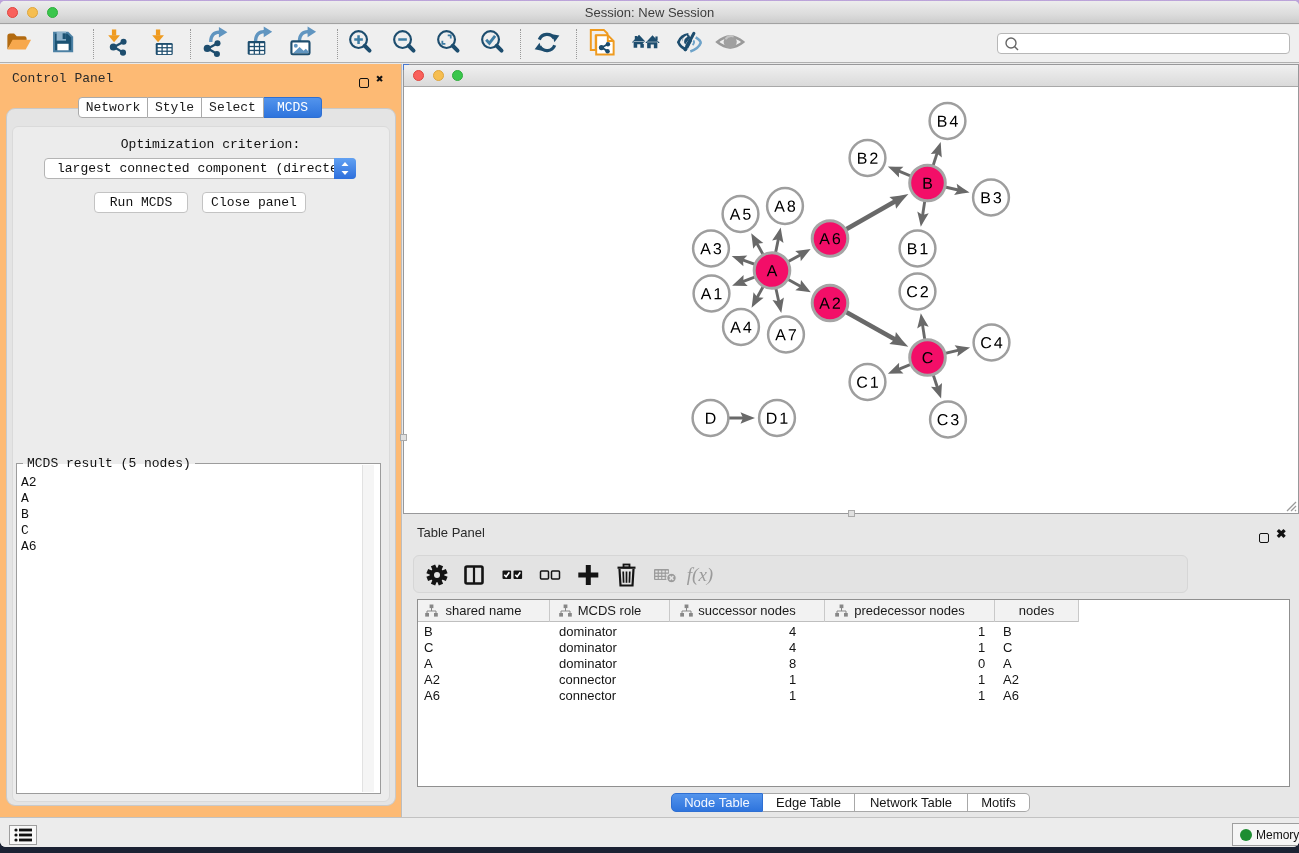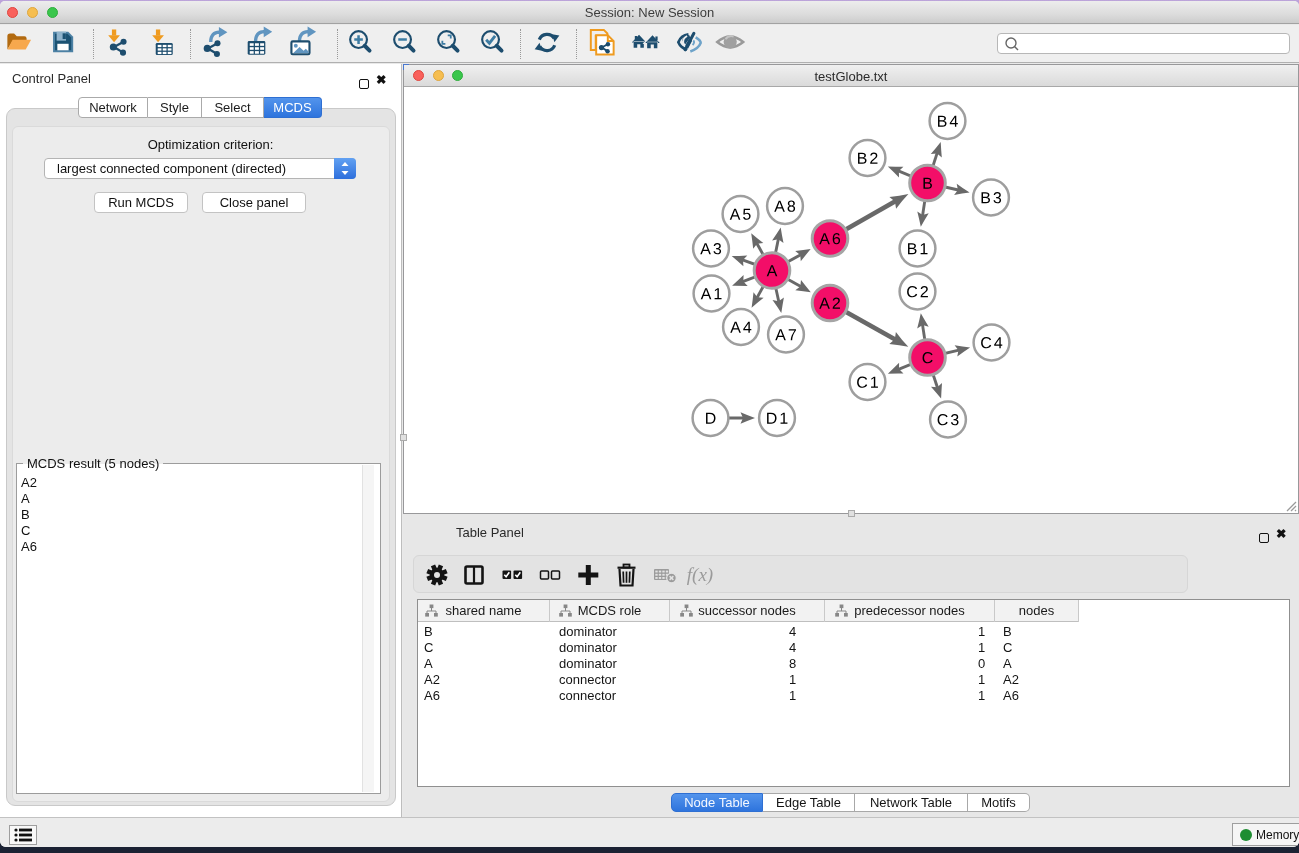--- a/index.html
+++ b/index.html
@@ -31,21 +31,21 @@
   background:#efefef; border-bottom:1px solid #b0b0b0;
 }
 .tsep { position:absolute; top:4px; height:30px; width:0; border-left:1px dotted #999; }
 .ticon { position:absolute; top:2px; width:36px; height:34px; }
 .ticon svg { width:36px; height:34px; }
 #searchbox {
   position:absolute; left:997px; top:8px; width:293px; height:21px;
   background:#fff; border:1px solid #b7b7b7; border-radius:4px;
 }
 
-#cpanel { position:absolute; left:0; top:63px; width:402px; height:753px; background:#ffffff; border-right:1px solid #bdbdbd; }
+#cpanel { position:absolute; left:0; top:63px; width:402px; height:753px; background:#fdba74; border-right:1px solid #bdbdbd;font-family:Liberation Mono, monospace; }
 #cpanel .hdr { position:absolute; left:12px; top:7px; font-size:13px; color:#2a2a2a; }
 .winbtns { position:absolute; top:10px; }
 .sqbtn { display:inline-block; width:10px; height:10px; border:1.5px solid #111; border-radius:2px; vertical-align:middle; }
 .xbtn { font-size:12.5px; font-weight:bold; color:#111; vertical-align:middle; }
 #cptabs { position:absolute; left:78px; top:33px; height:21px; }
 .cptab { position:absolute; top:0; height:21px; background:#fff; border:1px solid #aaa; font-size:13px; color:#1c1c1c; text-align:center; line-height:19px; }
 .cptab.sel { background:linear-gradient(180deg,#5394ec,#2e74dd); color:#fff; border-color:#2e6fd2; }
 #cpouter { position:absolute; left:6px; top:44px; width:390px; height:698px; background:#e4e4e4; border:1px solid #c9c9c9; border-radius:9px; }
 #cpinner { position:absolute; left:5px; top:17px; width:378px; height:676px; background:#ececec; border:1px solid #dadada; border-radius:6px; }
 #optlabel { position:absolute; left:10px; width:100%; top:73px; text-align:center; font-size:13px; color:#111; }
@@ -59,21 +59,21 @@
 #mcdsbox .sb { position:absolute; right:6px; top:1px; width:12px; height:327px; background:#f5f5f5; border-left:1px solid #e2e2e2; }
 
 #desk { position:absolute; left:403px; top:63px; width:896px; height:753px; background:#e7e7e7; }
 
 #netframe { position:absolute; left:0px; top:0px; width:896px; height:450px; border:1px solid #98989a; background:#fff; }
 #nettitle { position:absolute; left:0; top:0; width:100%; height:22px; background:linear-gradient(180deg,#f0f0f0,#dadada); border-bottom:1px solid #a8a8a8; }
 #nettitle .title { position:absolute; left:0; right:0; top:4px; text-align:center; font-size:13px; color:#2b2b2b; }
 #netcanvas { opacity:0.999; position:absolute; left:0; top:22px; width:894px; height:426px; background:#fff; }
 
 #tpanel { position:absolute; left:0; top:455px; width:896px; height:298px; }
-#tpanel .hdr { position:absolute; left:14px; top:6px; font-size:13px; color:#2a2a2a;margin-left:39px; }
+#tpanel .hdr { position:absolute; left:14px; top:6px; font-size:13px; color:#2a2a2a; }
 #ttoolbar { position:absolute; left:10px; top:36px; width:775px; height:38px; background:#e3e3e3; border:1px solid #d6d6d6; border-radius:6px; }
 #ttable { position:absolute; left:14px; top:80px; width:873px; height:188px; border:1px solid #8f8f8f; background:#fff; }
 #thead { position:absolute; left:0; top:0; width:661px; height:22px; background:#f2f2f2; border-bottom:1px solid #bfbfbf; }
 .thcell { position:absolute; top:0; height:22px; border-right:1px solid #c9c9c9; font-size:13px; color:#1a1a1a; text-align:center; line-height:22px; }
 .trow { position:absolute; left:0; width:100%; height:16px; font-size:13px; color:#141414; }
 .trow span { position:absolute; top:1px; }
 #ttabs { position:absolute; left:268px; top:274px; height:19px; }
 .ttab { position:absolute; top:0; height:19px; background:#fff; border:1px solid #a8a8a8; font-size:13px; color:#141414; text-align:center; line-height:17px; }
 .ttab.sel { background:linear-gradient(180deg,#5394ec,#2e74dd); color:#f4f8ff; border-color:#2e6fd2; }
 
@@ -283,21 +283,20 @@
       <div class="sb"></div>
     </div>
   </div>
 
   <div id="desk">
     <div id="netframe">
       <div id="nettitle">
         <div class="tl r" style="left:9px; top:4.5px;"></div>
         <div class="tl y" style="left:28.5px; top:4.5px;"></div>
         <div class="tl g" style="left:48px; top:4.5px;"></div>
-        <div class="title">testGlobe.txt</div>
       </div>
       <div id="netcanvas"><svg width="894" height="424" viewBox="0 0 894 424">
 <line x1="368.0" y1="183.5" x2="352.8" y2="156.3" stroke="#696969" stroke-width="2.9"></line>
 <path d="M347.2,146.2 Q352.9,151.0 359.3,156.1 L353.1,156.7 L349.2,161.7 Q348.3,153.6 347.2,146.2 Z" fill="#696969"></path>
 <line x1="368.0" y1="183.5" x2="374.4" y2="151.8" stroke="#696969" stroke-width="2.9"></line>
 <path d="M376.7,140.6 Q377.8,147.9 379.5,155.9 L374.3,152.3 L368.1,153.6 Q372.7,146.9 376.7,140.6 Z" fill="#696969"></path>
 <line x1="368.0" y1="183.5" x2="338.5" y2="172.9" stroke="#696969" stroke-width="2.9"></line>
 <path d="M327.7,169.0 Q335.1,168.9 343.3,168.4 L339.0,173.0 L339.4,179.3 Q333.4,173.8 327.7,169.0 Z" fill="#696969"></path>
 <line x1="368.0" y1="183.5" x2="338.8" y2="194.6" stroke="#696969" stroke-width="2.9"></line>
 <path d="M328.1,198.7 Q333.6,193.8 339.6,188.1 L339.3,194.4 L343.7,199.0 Q335.5,198.6 328.1,198.7 Z" fill="#696969"></path>

